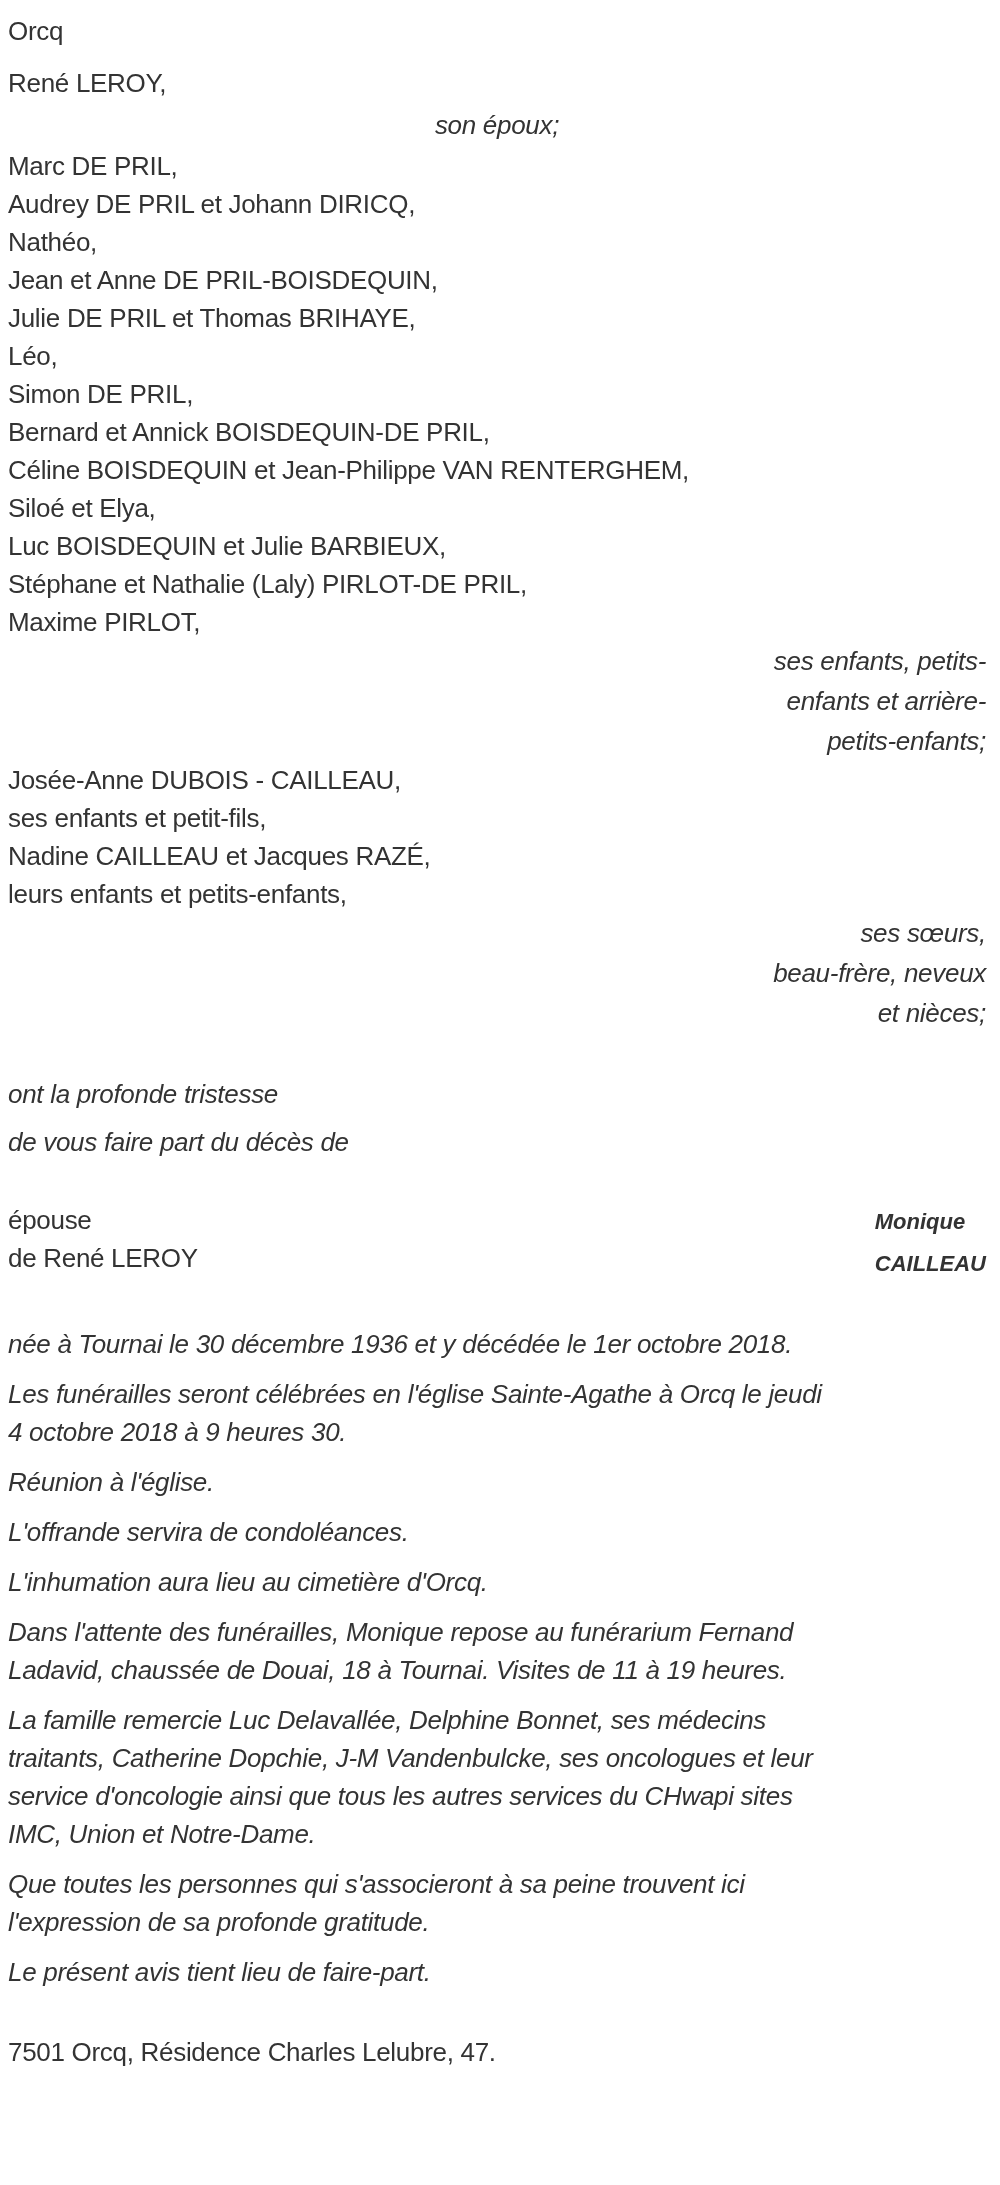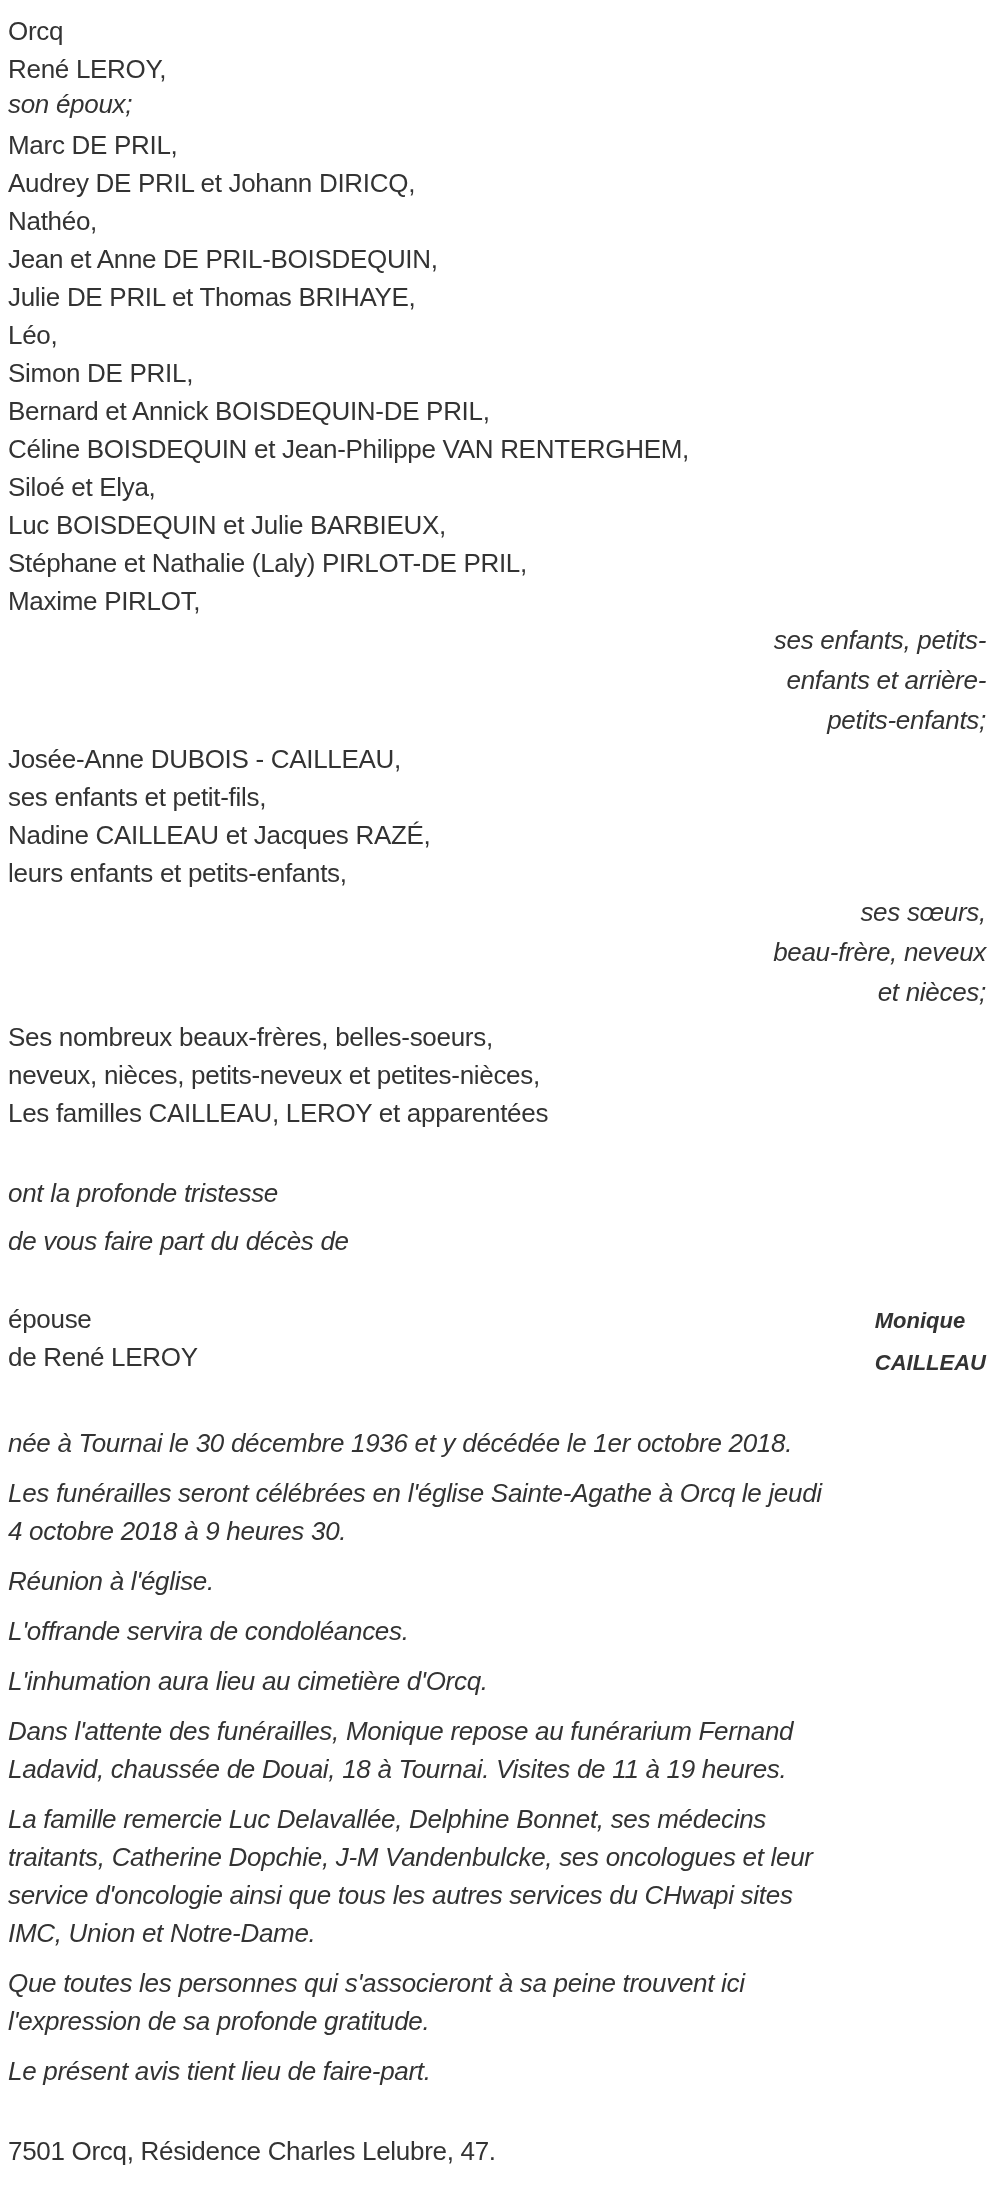--- a/index.html
+++ b/index.html
@@ -11,24 +11,24 @@
     padding: 12px 14px 0 8px;
     background: #ffffff;
     color: #333333;
     font-family: "Liberation Sans", "DejaVu Sans", sans-serif;
     font-size: 26px;
     letter-spacing: -0.3px;
     overflow: hidden;
   }
   .line { line-height: 38px; }
   .gen-line { line-height: 38px; }
-  .spouse-line { margin-top: 0; }
+  .spouse-line { margin-top: 14px; }
   .relation { text-align: right; font-style: italic; }
   .relation .gen-line { line-height: 40px; }
-  .relation-single { text-align: left; font-style: italic; line-height: 32px; }
+  .relation-single { text-align: center; font-style: italic; line-height: 32px; margin-top: 7px; }
   .names { margin-top: 6px; }
   .names-siblings { margin-top: 0; }
   .announce { margin: 0; line-height: 38px; font-style: italic; }
   .announce-first { margin-top: 42px; }
   .announce-second { margin-top: 10px; }
   .deceased-row {
     margin-top: 40px;
     display: flex;
     justify-content: space-between;
     align-items: flex-start;
@@ -83,25 +83,20 @@
       <div class="gen-line">Nadine CAILLEAU et Jacques RAZÉ,</div>
       <div class="gen-line">leurs enfants et petits-enfants,</div>
     </div>
 
   <div class="relation">
       <div class="gen-line">ses sœurs,</div>
       <div class="gen-line">beau-frère, neveux</div>
       <div class="gen-line">et nièces;</div>
     </div>
 
-  <div class="names">
-      <div class="gen-line">Ses nombreux beaux-frères, belles-soeurs,</div>
-      <div class="gen-line">neveux, nièces, petits-neveux et petites-nièces,</div>
-      <div class="gen-line">Les familles CAILLEAU, LEROY et apparentées</div>
-    </div>
 
   <p class="announce announce-first">ont la profonde tristesse</p>
 
   <p class="announce announce-second">de vous faire part du décès de</p>
 
   <div class="deceased-row">
     <div>
         <div class="gen-line">épouse</div>
         <div class="gen-line">de René LEROY</div>
       </div>

